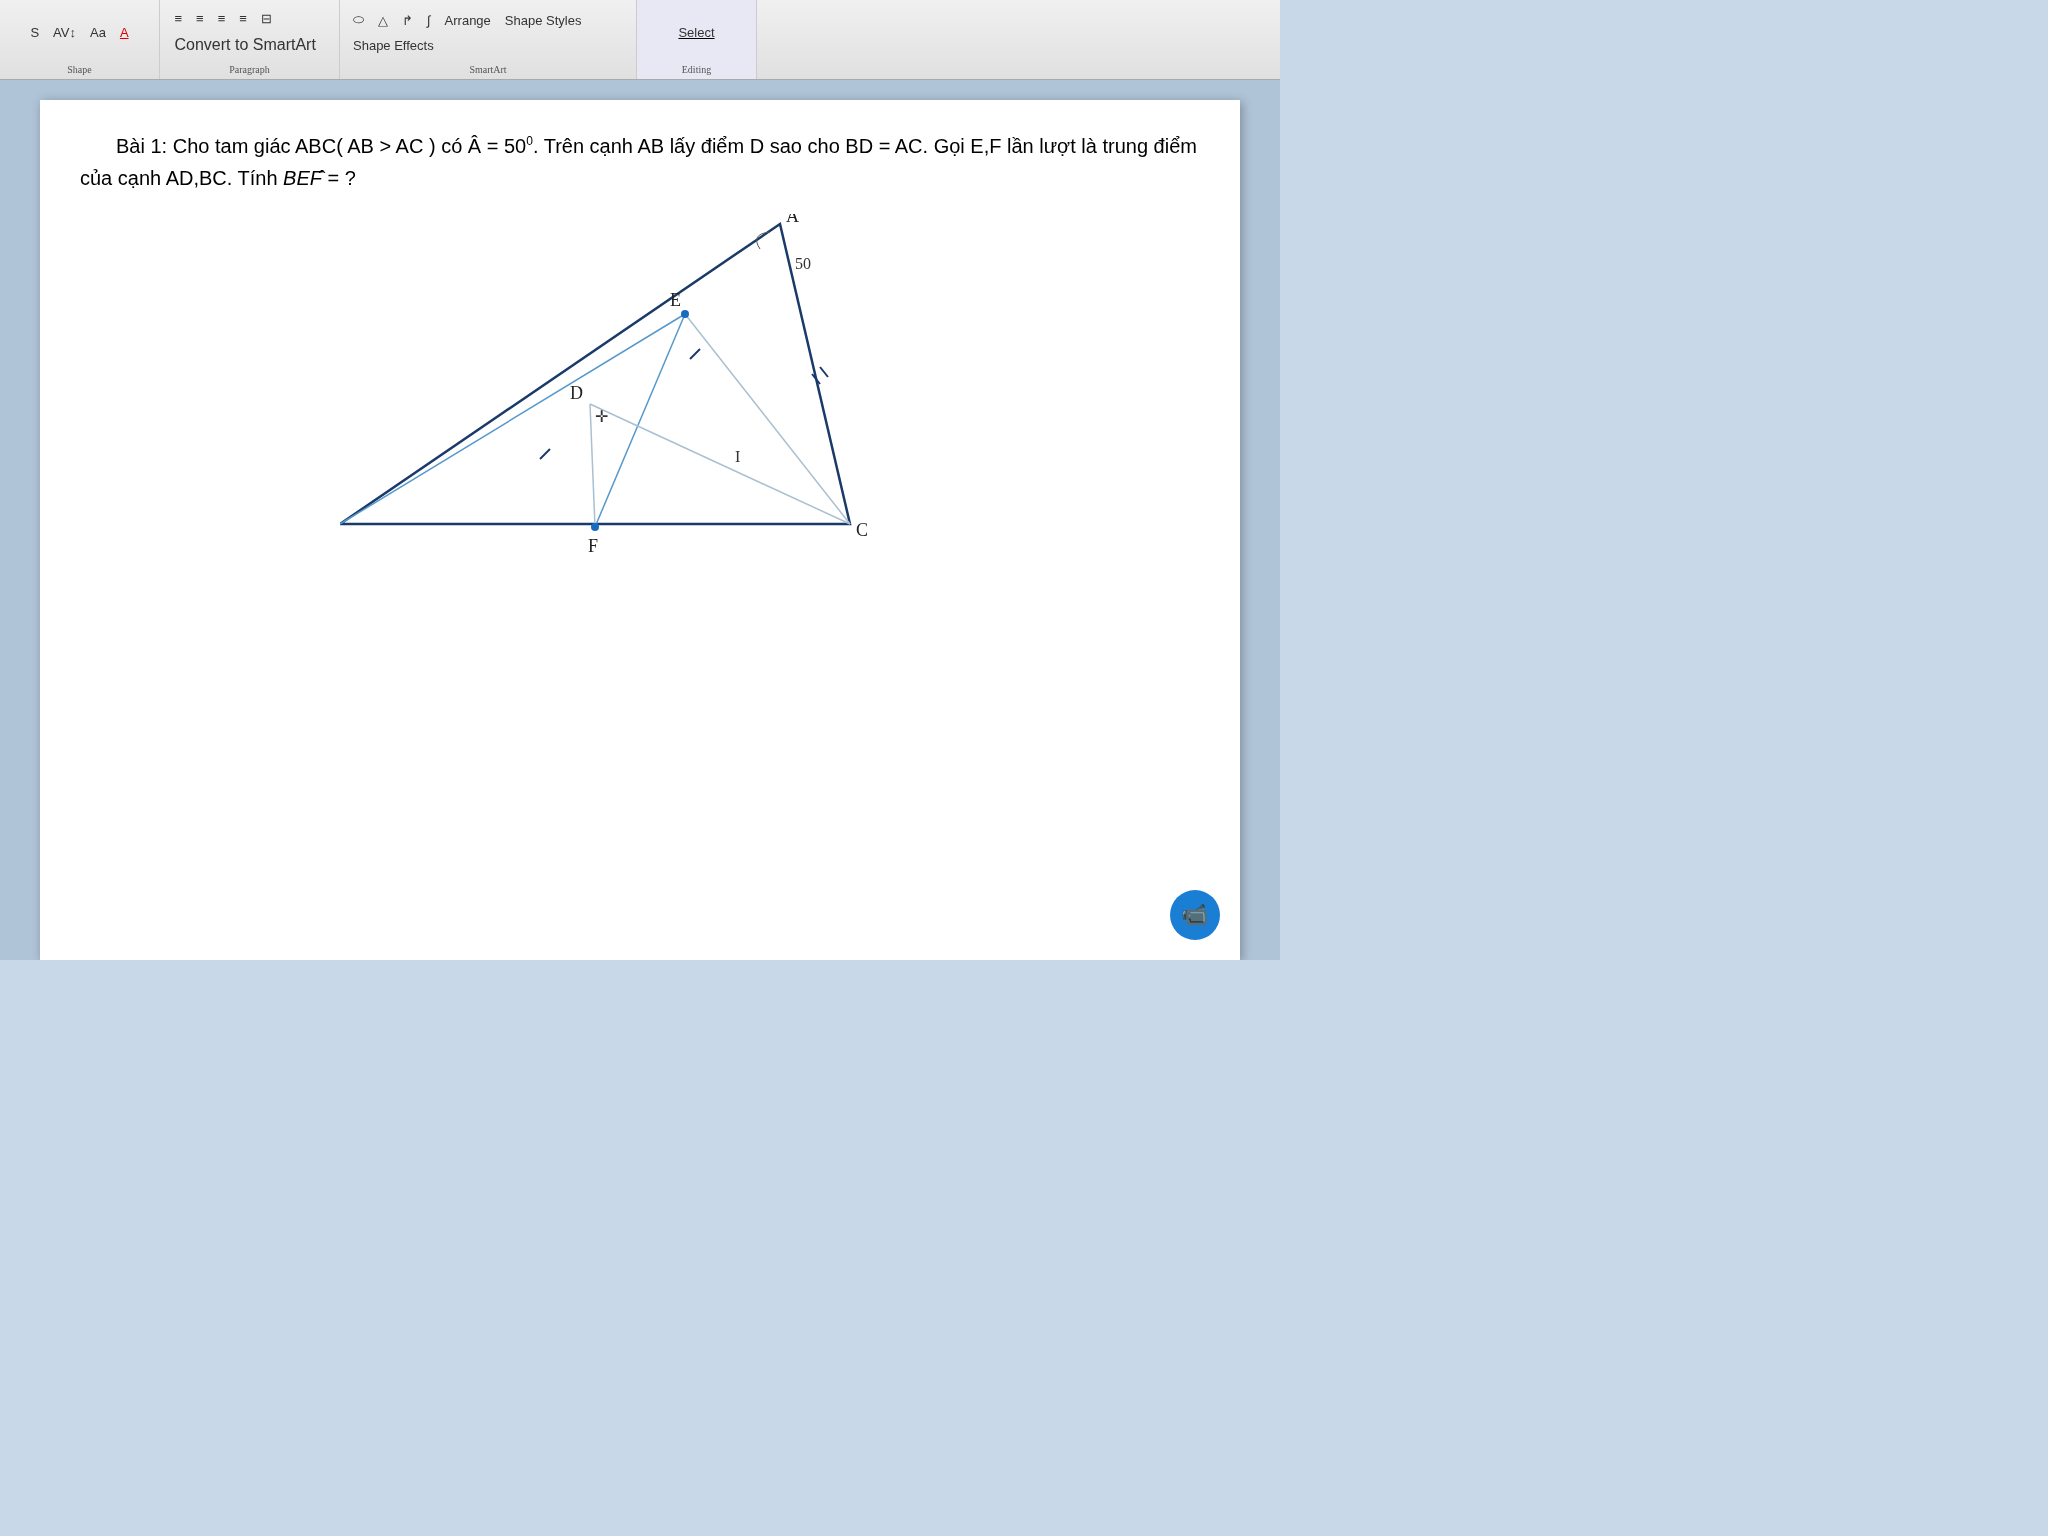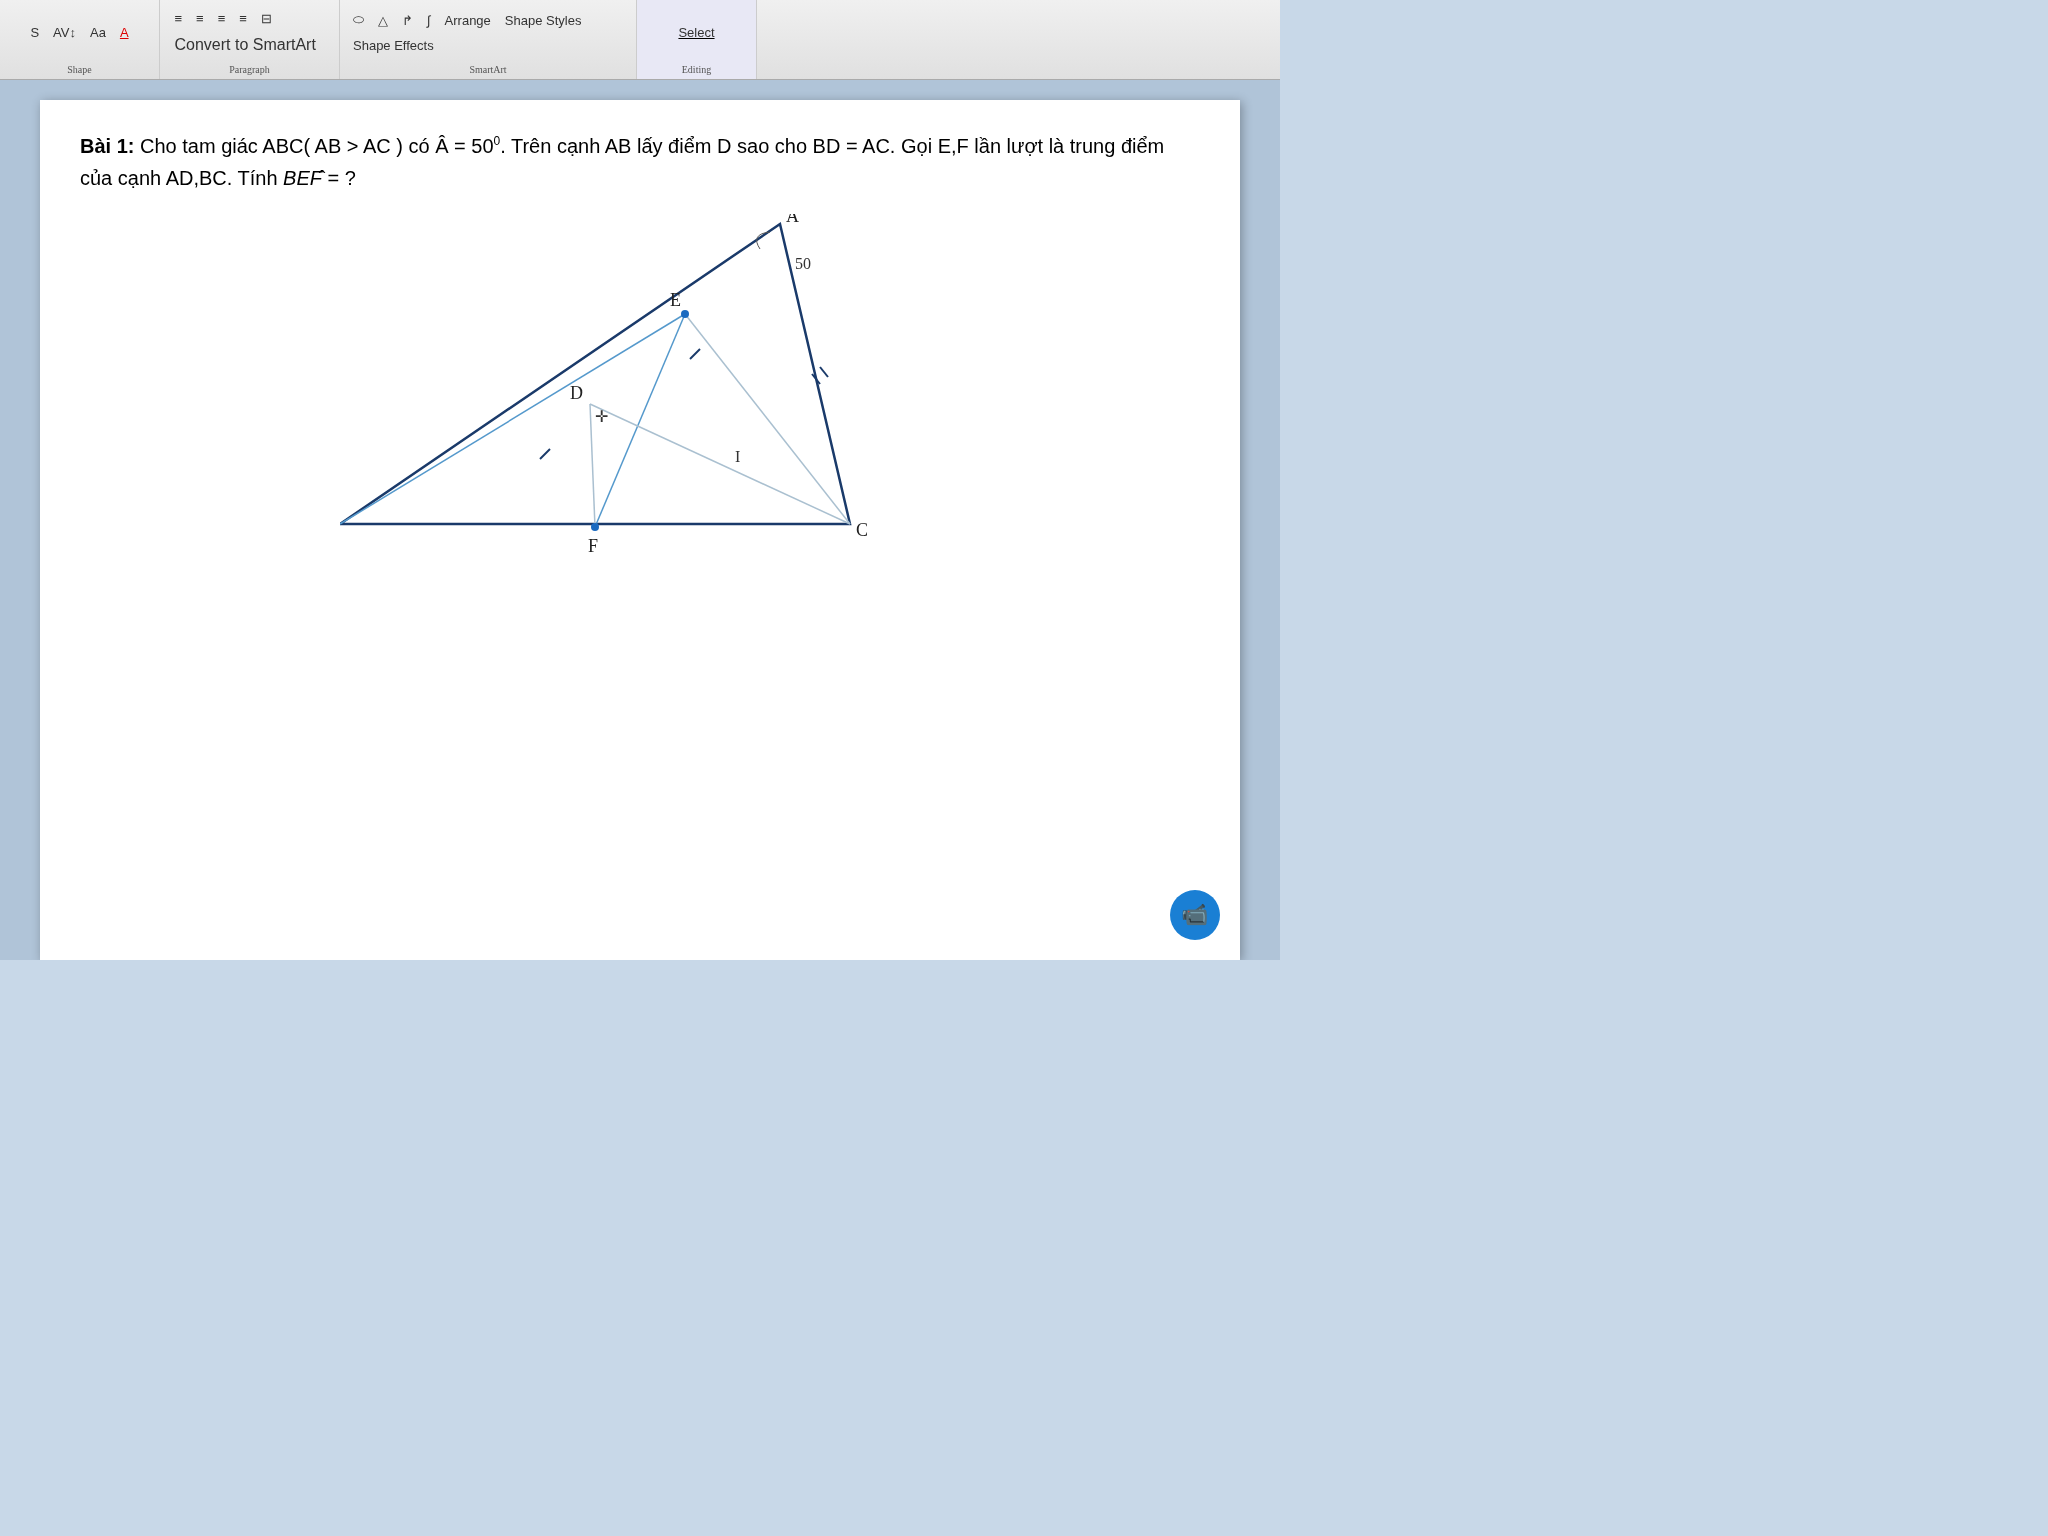--- a/index.html
+++ b/index.html
@@ -92,21 +92,22 @@
     }
 
     .doc-problem {
       font-size: 20px;
       line-height: 1.6;
       font-family: Arial, sans-serif;
       margin-bottom: 20px;
     }
 
     .doc-problem .label {
-      font-weight: bold;
+      font-weight: normal;
+      margin-left: 36px;
     }
 
     sup {
       font-size: 12px;
     }
 
     .diagram-container {
       display: flex;
       justify-content: center;
       margin-top: 10px;

